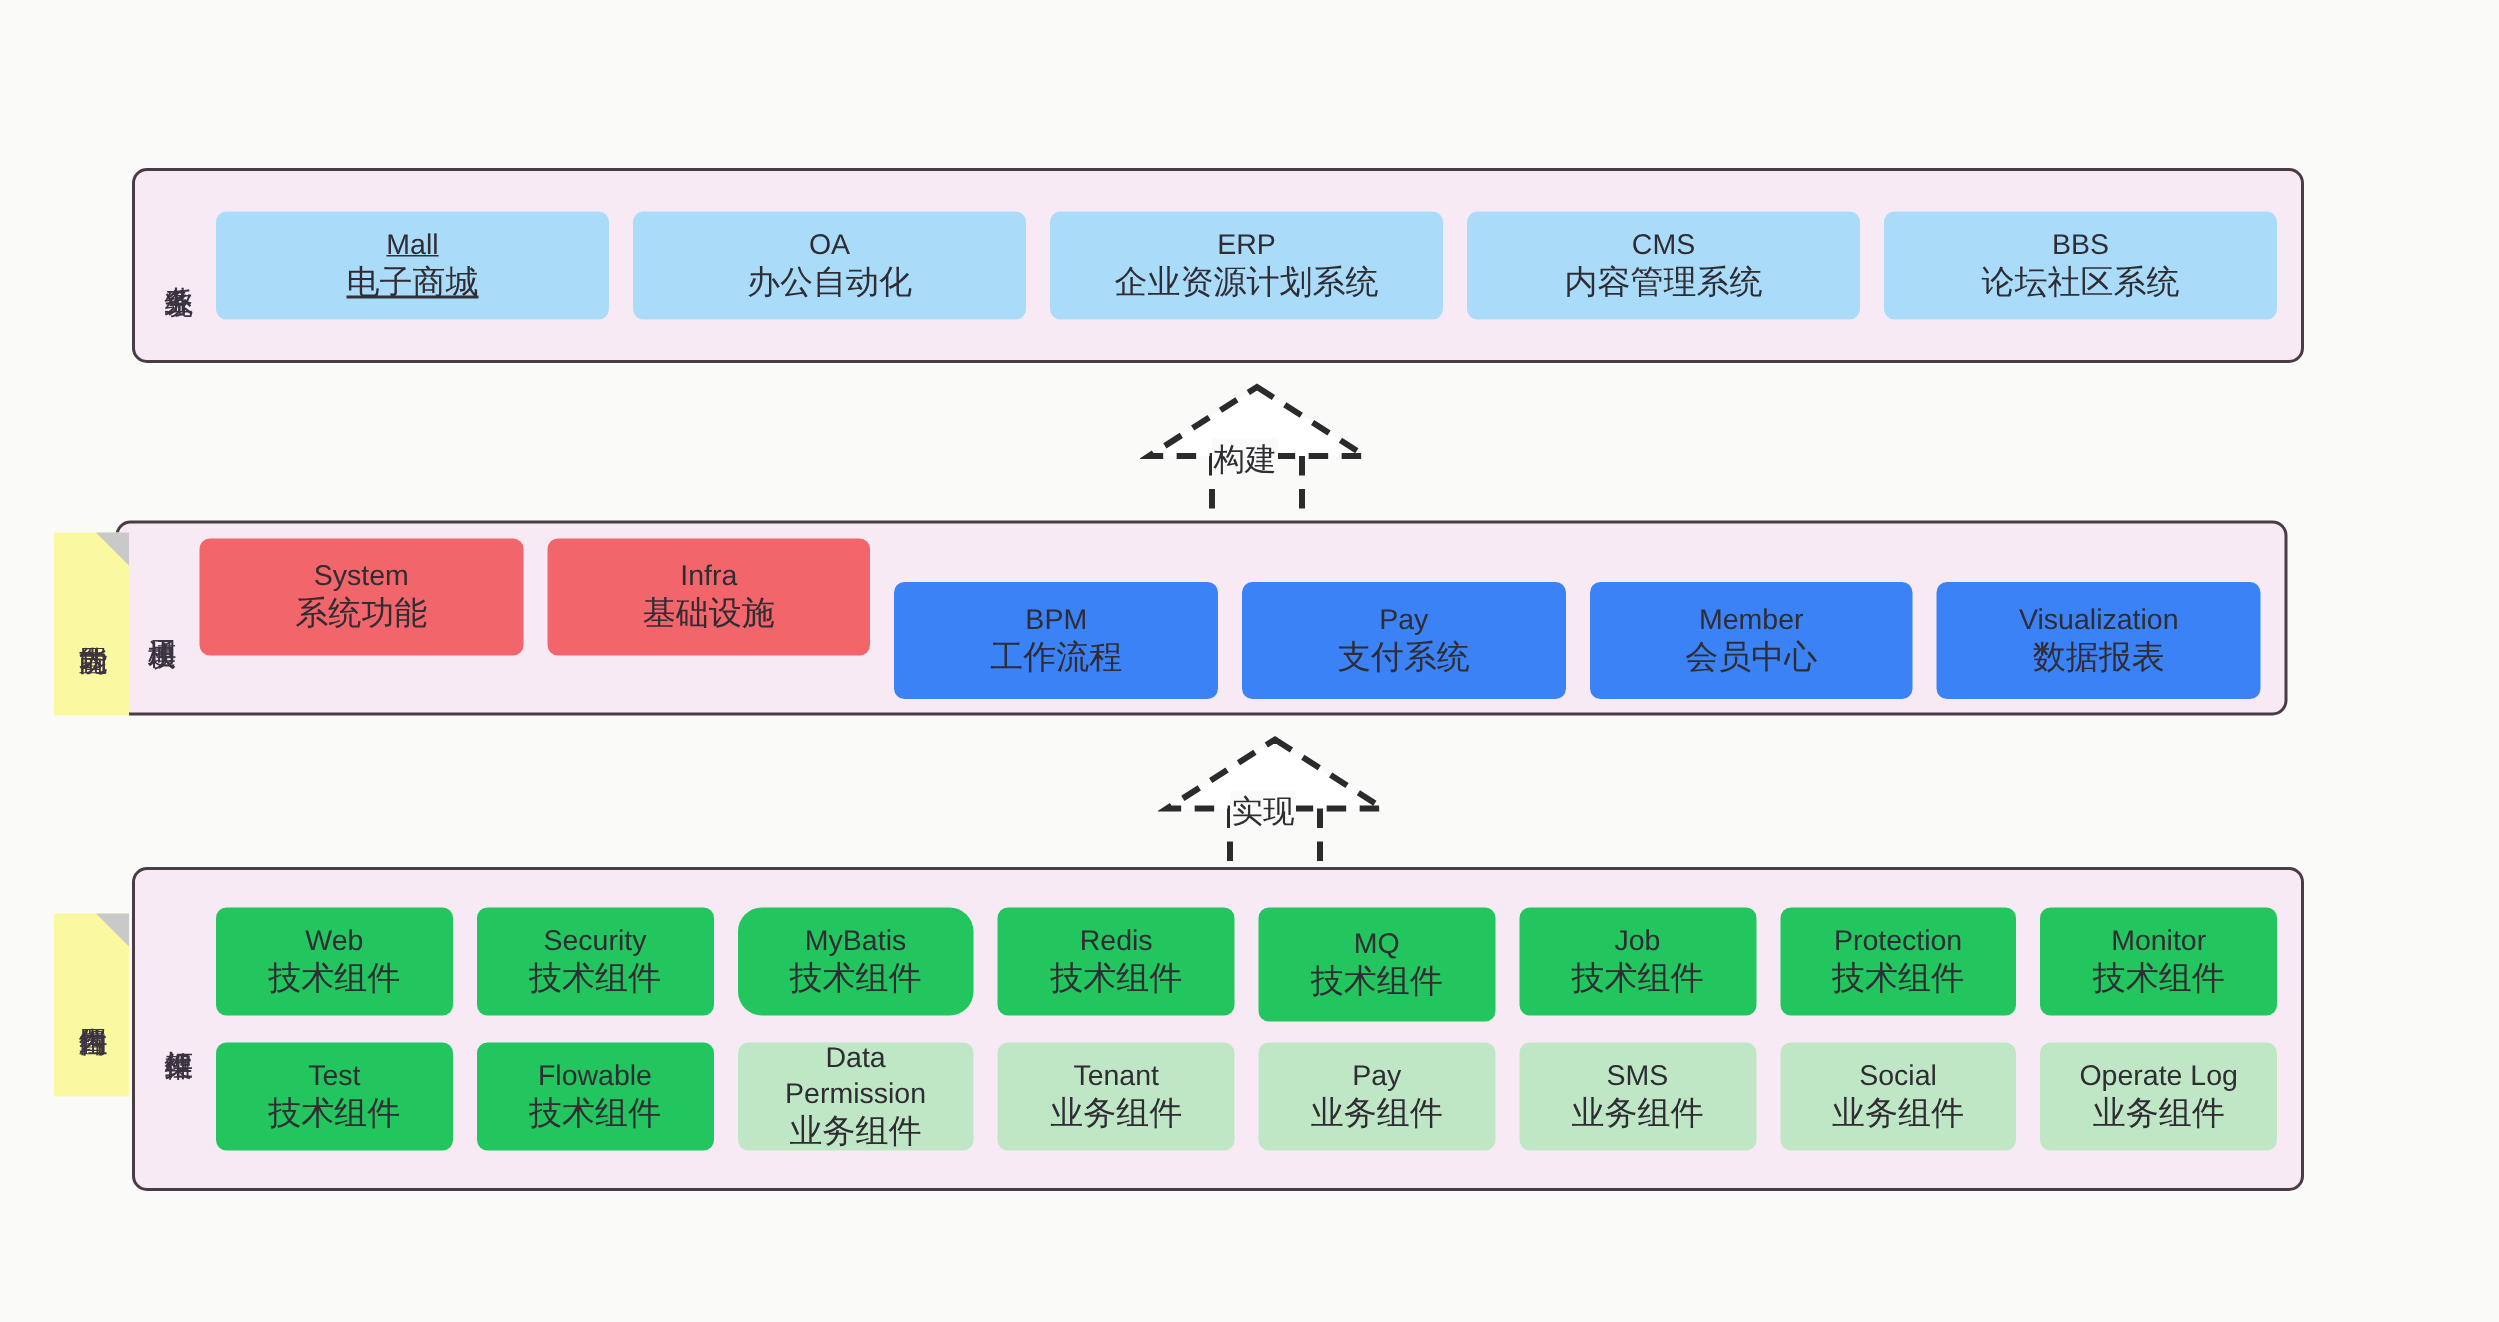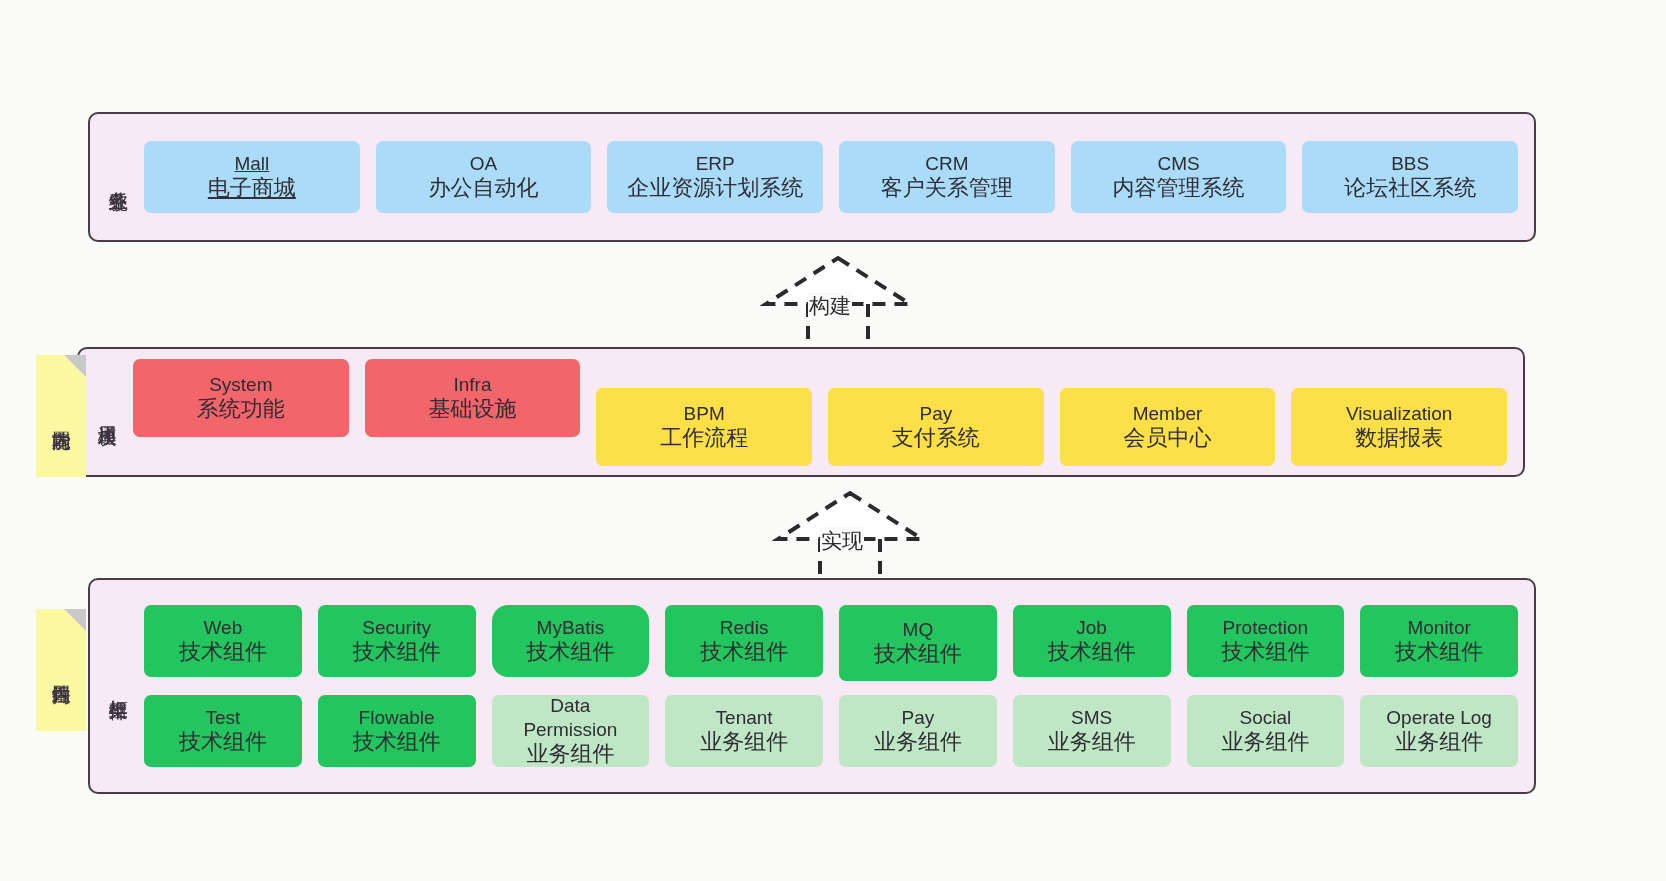--- a/index.html
+++ b/index.html
@@ -81,21 +81,21 @@
     color: #2f2d33;
   }
   .cell .t2 {
     font-size: 22px;
     color: #2f2d33;
   }
 
   
   .c-blue        { background: #aadcfa; }
   .c-red         { background: #f2656a; }
-  .c-pink        { background: #fde047; margin-top: 29px; }
+  .c-pink        { background: #3b82f6; margin-top: 29px; }
   .c-green       { background: #22c55e; }
   .c-green-light { background: #bfe7c6; }
 
   
   .note {
     position: absolute;
     background: #fbf8a2;
     display: flex;
     align-items: center;
     justify-content: center;
@@ -149,24 +149,20 @@
         <div class="cell c-blue" style="height:72px;">
           <span class="t1">OA</span>
           <span class="t2">办公自动化</span>
         </div>
 
         <div class="cell c-blue" style="height:72px;">
           <span class="t1">ERP</span>
           <span class="t2">企业资源计划系统</span>
         </div>
 
-        <div class="cell c-blue" style="height:72px;">
-          <span class="t1">CRM</span>
-          <span class="t2">客户关系管理</span>
-        </div>
 
         <div class="cell c-blue" style="height:72px;">
           <span class="t1">CMS</span>
           <span class="t2">内容管理系统</span>
         </div>
 
         <div class="cell c-blue" style="height:72px;">
           <span class="t1">BBS</span>
           <span class="t2">论坛社区系统</span>
         </div>

